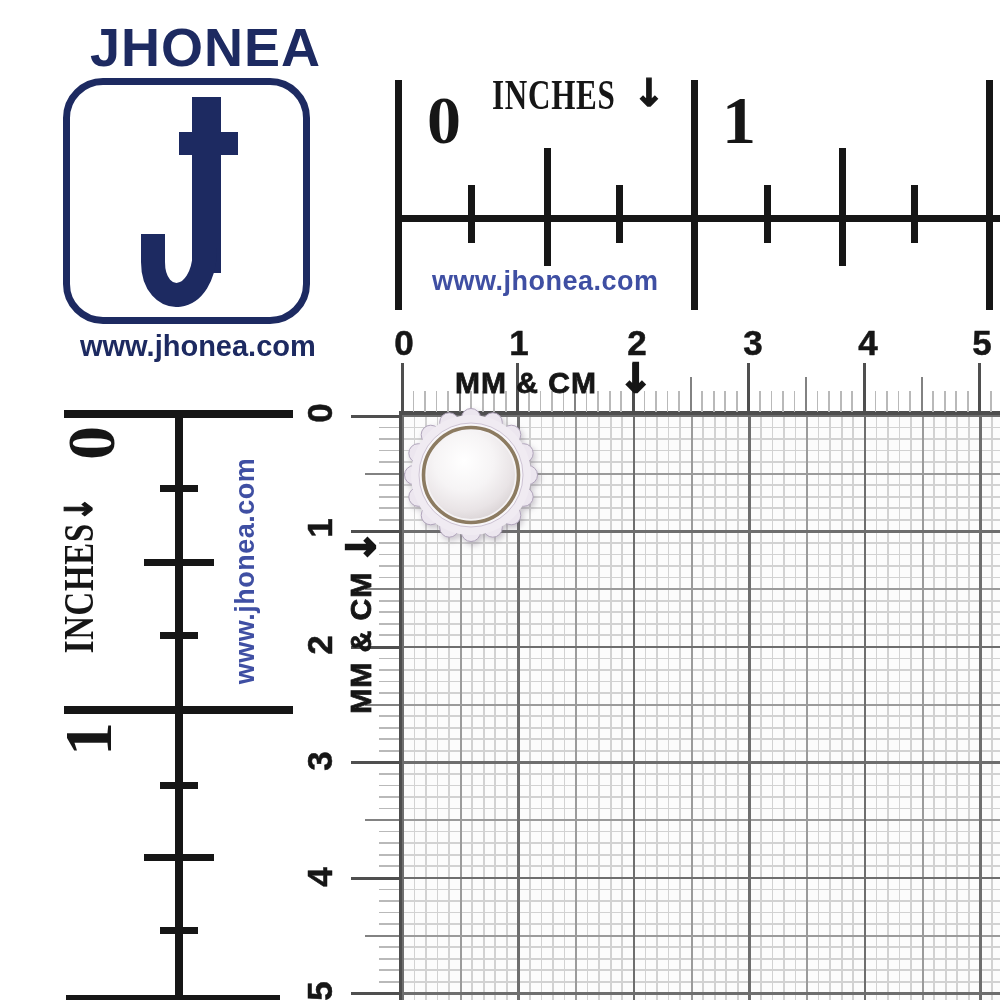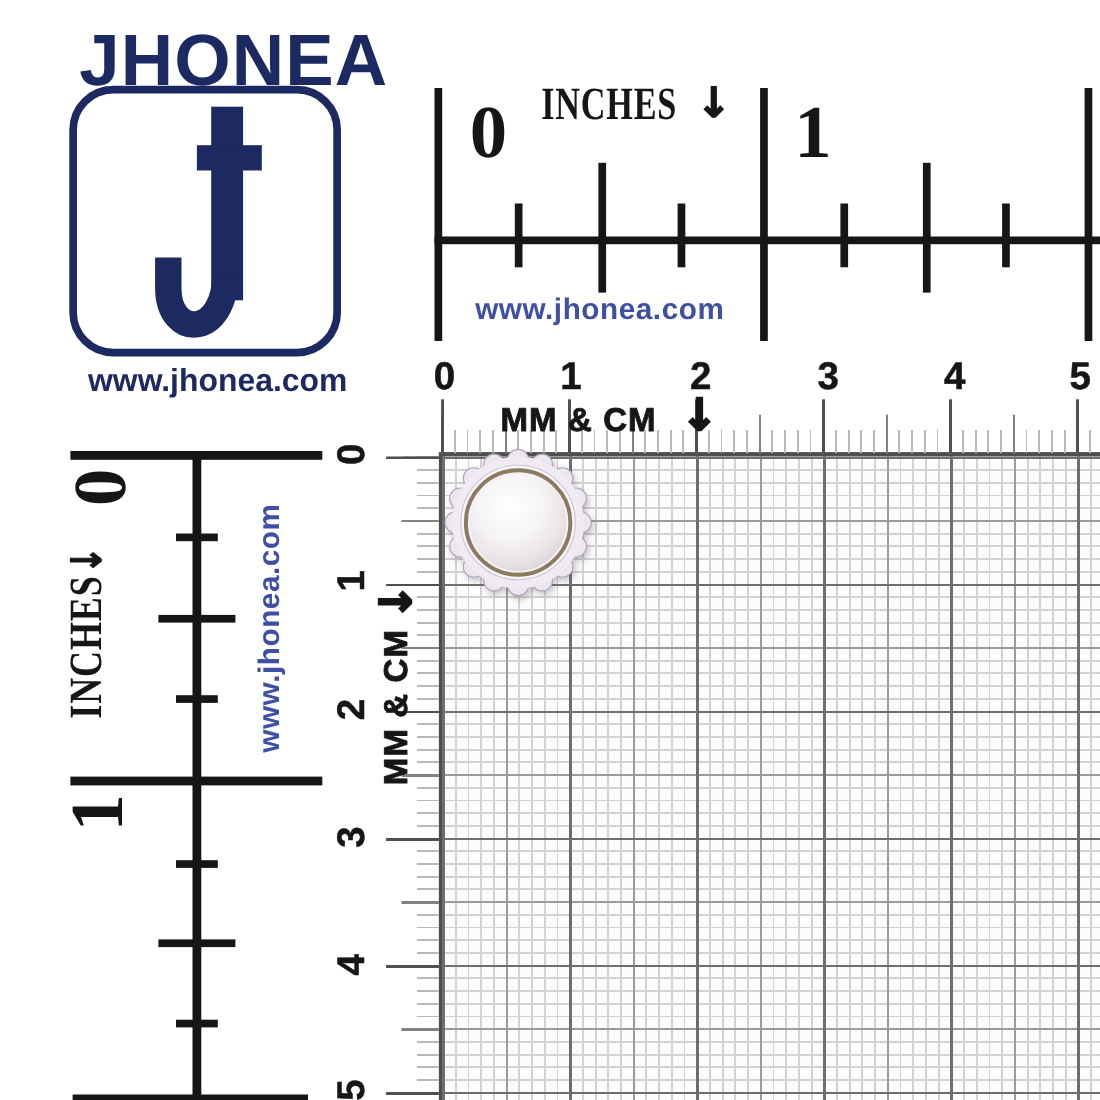--- a/index.html
+++ b/index.html
@@ -1,21 +1,21 @@
 <!DOCTYPE html>
 <html><head>
 <meta charset="utf-8">
 <style>
   html,body{margin:0;padding:0;background:#ffffff;}
   #canvas{position:relative;width:1000px;height:1000px;background:#fff;overflow:hidden;
           font-family:"Liberation Sans", sans-serif;}
 
   
-  .brand-name{position:absolute;left:72px;top:16px;width:240px;
-      font-family:"Liberation Sans", sans-serif;font-weight:bold;font-size:66px;
+  .brand-name{position:absolute;left:90px;top:16px;width:240px;
+      font-family:"Liberation Sans", sans-serif;font-weight:bold;font-size:54px;
       letter-spacing:1px;color:#1d2a61;}
   .logo-box{position:absolute;left:63px;top:78px;width:247px;height:246px;
       border:7px solid #1d2a61;border-radius:40px;box-sizing:border-box;background:#fff;}
   .logo-box svg{position:absolute;left:-7px;top:-7px;}
   .brand-site{position:absolute;left:80px;top:330px;
       font-weight:bold;font-size:29px;color:#1d2a61;}
 
   
   .mark{position:absolute;background:#161616;}
   .rot{position:absolute;white-space:nowrap;transform:translate(-50%,-50%) rotate(-90deg);}

